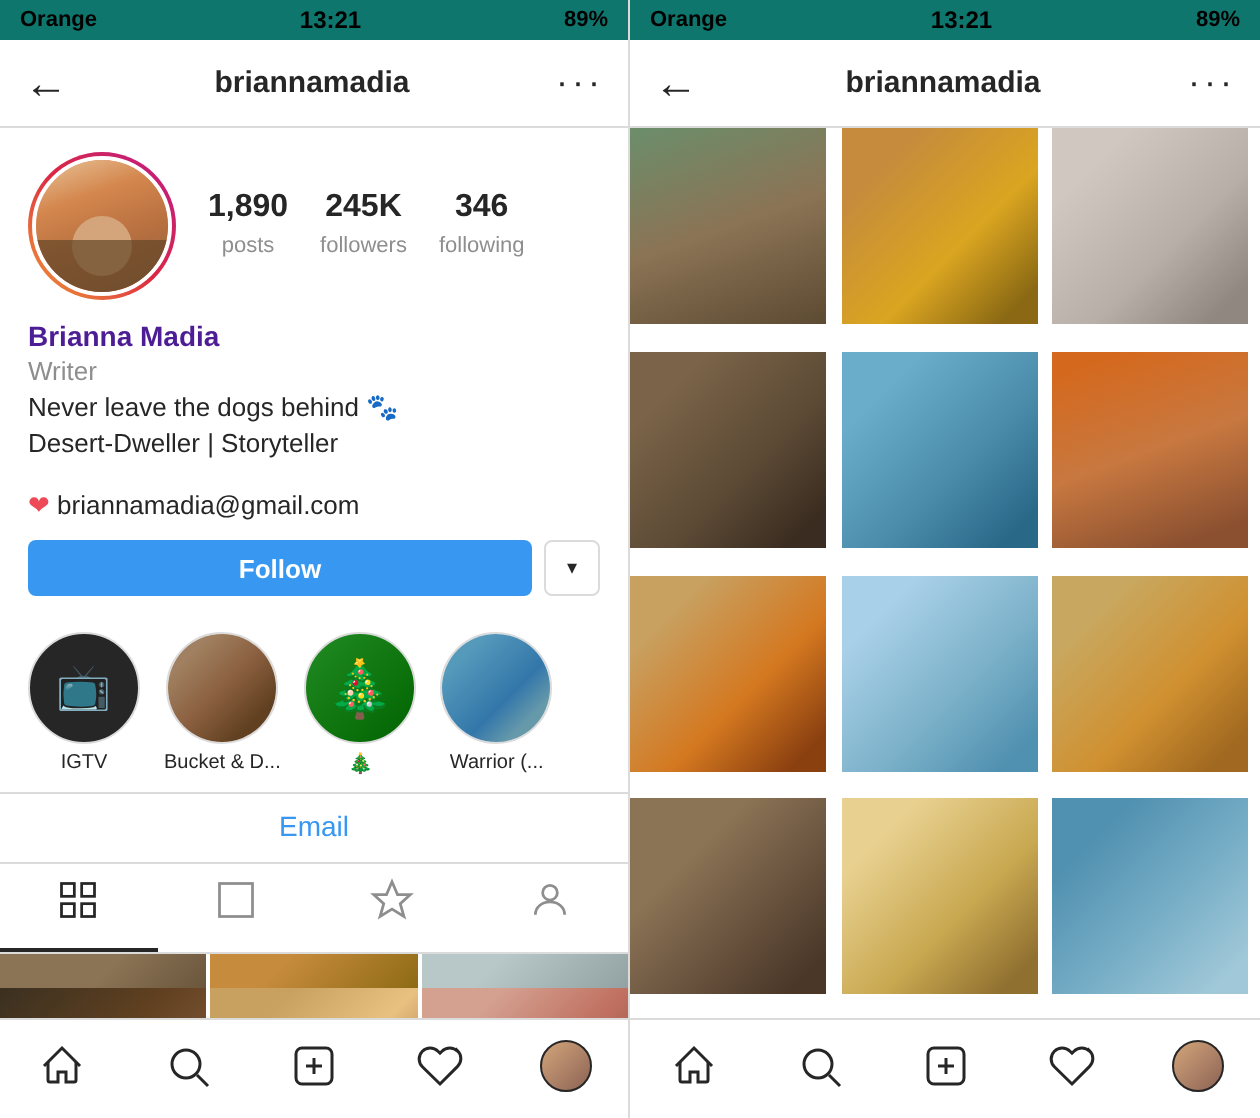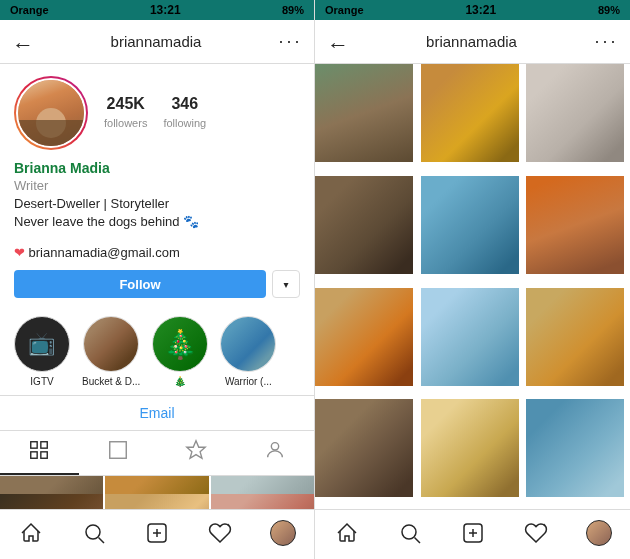--- a/index.html
+++ b/index.html
@@ -48,21 +48,21 @@
       border-bottom: 1px solid #dbdbdb;
       background: #fff;
     }
     .nav-back {
       font-size: 22px;
       color: #262626;
       cursor: pointer;
     }
     .nav-title {
       font-size: 15px;
-      font-weight: 400;
+      font-weight: 700;
       color: #262626;
     }
     .nav-more {
       font-size: 18px;
       color: #262626;
       cursor: pointer;
       letter-spacing: 2px;
     }
 
     
@@ -113,21 +113,21 @@
       display: block;
     }
     .stat-label {
       font-size: 11px;
       color: #8e8e8e;
     }
 
     .profile-name {
       font-size: 14px;
       font-weight: 600;
-      color: #15803d;
+      color: #4c1d95;
       margin-bottom: 2px;
     }
     .profile-subtitle {
       font-size: 13px;
       color: #8e8e8e;
       margin-bottom: 2px;
     }
     .profile-bio {
       font-size: 13px;
       color: #262626;
@@ -378,34 +378,38 @@
         <div class="avatar-inner">
           <div style="width:100%;height:100%;background:linear-gradient(160deg,#e8c49a 0%,#d4874e 30%,#b87040 60%,#8B5E3C 100%);border-radius:50%;position:relative;">
             <div style="position:absolute;bottom:8px;left:50%;transform:translateX(-50%);width:30px;height:30px;background:#d4a57a;border-radius:50%;"></div>
             <div style="position:absolute;bottom:0;left:0;right:0;height:40%;background:rgba(100,70,40,0.7);border-radius:0 0 50% 50%;"></div>
           </div>
         </div>
       </div>
 
       <div class="stats">
         <div class="stat-item">
+          <span class="stat-num">1,890</span>
+          <span class="stat-label">posts</span>
+        </div>
+        <div class="stat-item">
           <span class="stat-num">245K</span>
           <span class="stat-label">followers</span>
         </div>
         <div class="stat-item">
           <span class="stat-num">346</span>
           <span class="stat-label">following</span>
         </div>
       </div>
     </div>
 
     <div class="profile-name">Brianna Madia</div>
     <div class="profile-subtitle">Writer</div>
+    <div class="profile-bio">Never leave the dogs behind 🐾</div>
     <div class="profile-bio">Desert-Dweller | Storyteller</div>
-    <div class="profile-bio">Never leave the dogs behind 🐾</div>
     <div class="profile-email">
       <span class="heart-emoji">❤</span>
       <span> briannamadia@gmail.com</span>
     </div>
 
     <div class="action-buttons">
       <button class="follow-btn">Follow</button>
       <button class="dropdown-btn">▾</button>
     </div>
   </div>

